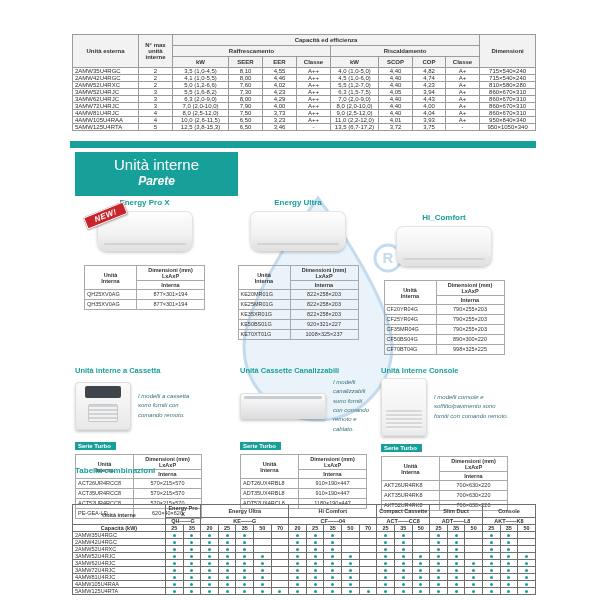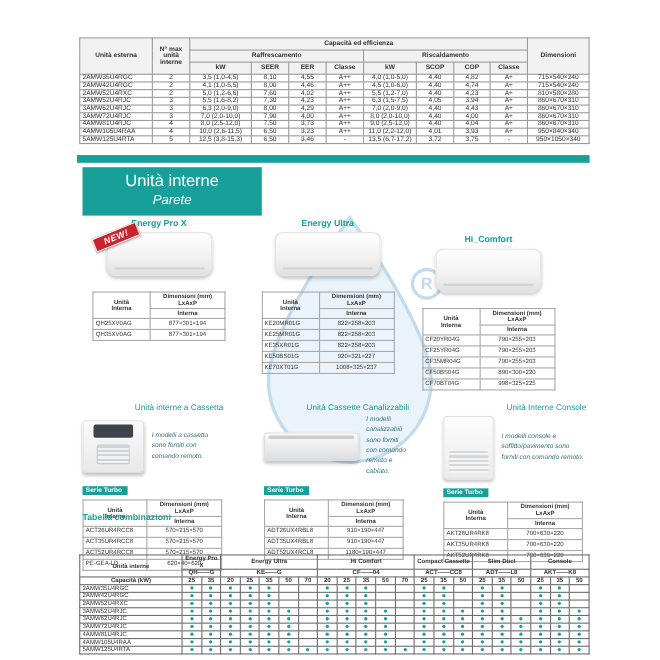--- a/index.html
+++ b/index.html
@@ -7,21 +7,21 @@
         font-family:"Liberation Sans",sans-serif;color:#333;}
 
   
   .watermark{position:absolute;left:228px;top:192px;z-index:0;}
 
   
   .badge{position:absolute;background:var(--accent);color:#fff;z-index:1;}
   .badge-ext{left:75px;top:7px;width:163px;height:27px;font-size:15px;line-height:27px;padding-left:10px;box-sizing:border-box;}
   .badge-int{left:75px;top:152px;width:163px;height:44px;text-align:center;box-sizing:border-box;padding-top:4px;}
   .badge-int .l1{font-size:15px;line-height:18px;}
-  .badge-int .l2{font-size:12px;font-style:italic;line-height:15px;}
+  .badge-int .l2{font-size:12px;font-style:italic;line-height:15px;font-weight:bold;}
 
   .tealbar{position:absolute;left:70px;top:141px;width:466px;height:7px;background:var(--accent);z-index:1;}
 
   
   table{border-collapse:collapse;table-layout:fixed;}
   .spec{position:absolute;left:72px;top:34px;width:463px;font-size:6px;z-index:1;}
   .spec th,.spec td{border:1px solid #9b9b9b;padding:0 1px;text-align:center;vertical-align:middle;}
   .spec thead th{background:#f2f2f2;font-weight:bold;height:10px;}
   .spec tbody td{height:6px;line-height:6px;color:#2e2e2e;}
   .spec tbody td:first-child{text-align:left;padding-left:2px;}
@@ -41,21 +41,21 @@
   .mini{margin:2px auto 0;font-size:5.5px;color:#333;}
   .mini th,.mini td{border:1px solid #a9a9a9;padding:1px;text-align:center;vertical-align:middle;}
   .mini thead th{font-weight:bold;}
   .mini tbody td{height:7px;line-height:7px;}
   .mini tbody td:first-child{text-align:left;padding-left:2px;}
   .pre{white-space:pre-line;}
   .mini.leftalign{margin-left:0;}
 
   
   .oblock{position:absolute;z-index:1;}
-  .otitle{font-size:7.5px;font-weight:normal;color:var(--accent);text-align:right;margin-bottom:3px;}
+  .otitle{font-size:7.5px;font-weight:bold;color:var(--accent);text-align:left;margin-bottom:3px;}
   .orow{display:flex;align-items:center;gap:7px;min-height:56px;}
   .desc{font-size:6px;font-style:italic;color:#35707a;line-height:1.55;text-align:left;}
   .serie{display:inline-block;background:var(--accent);color:#fff;font-size:6px;font-weight:bold;
          padding:1px 5px 1px 3px;margin:3px 0 0 0;}
 
   
   .cassette{width:56px;height:48px;flex:0 0 auto;background:linear-gradient(180deg,#fbfbfb,#e8e8e8);
             border-radius:4px;box-shadow:0 2px 3px rgba(0,0,0,.22),0 0 0 1px #ddd inset;position:relative;}
   .cassette:before{content:"";position:absolute;left:10px;right:10px;top:4px;height:12px;background:#3f444a;border-radius:2px;}
   .cassette:after{content:"";position:absolute;left:13px;right:13px;top:22px;bottom:8px;
@@ -457,21 +457,21 @@
             <td>910×190×447</td>
           </tr>
           <tr>
             <td>ADT52UX4RCL8</td>
             <td>1180×190×447</td>
           </tr>
         </tbody>
     </table>
   </div>
 
-  <div class="oblock" style="left:403px;top:366px;width:130px;">
+  <div class="oblock" style="left:381px;top:366px;width:130px;">
     <div class="otitle">Unità Interne Console</div>
     <div class="orow">
       <div class="console"></div>
       <div class="desc">I modelli console e soffitto/pavimento sono forniti con comando remoto.</div>
     </div>
     <div class="serie">Serie Turbo</div>
     <table class="mini leftalign">
       <colgroup>
           <col style="width:58px">
           <col style="width:68px">

